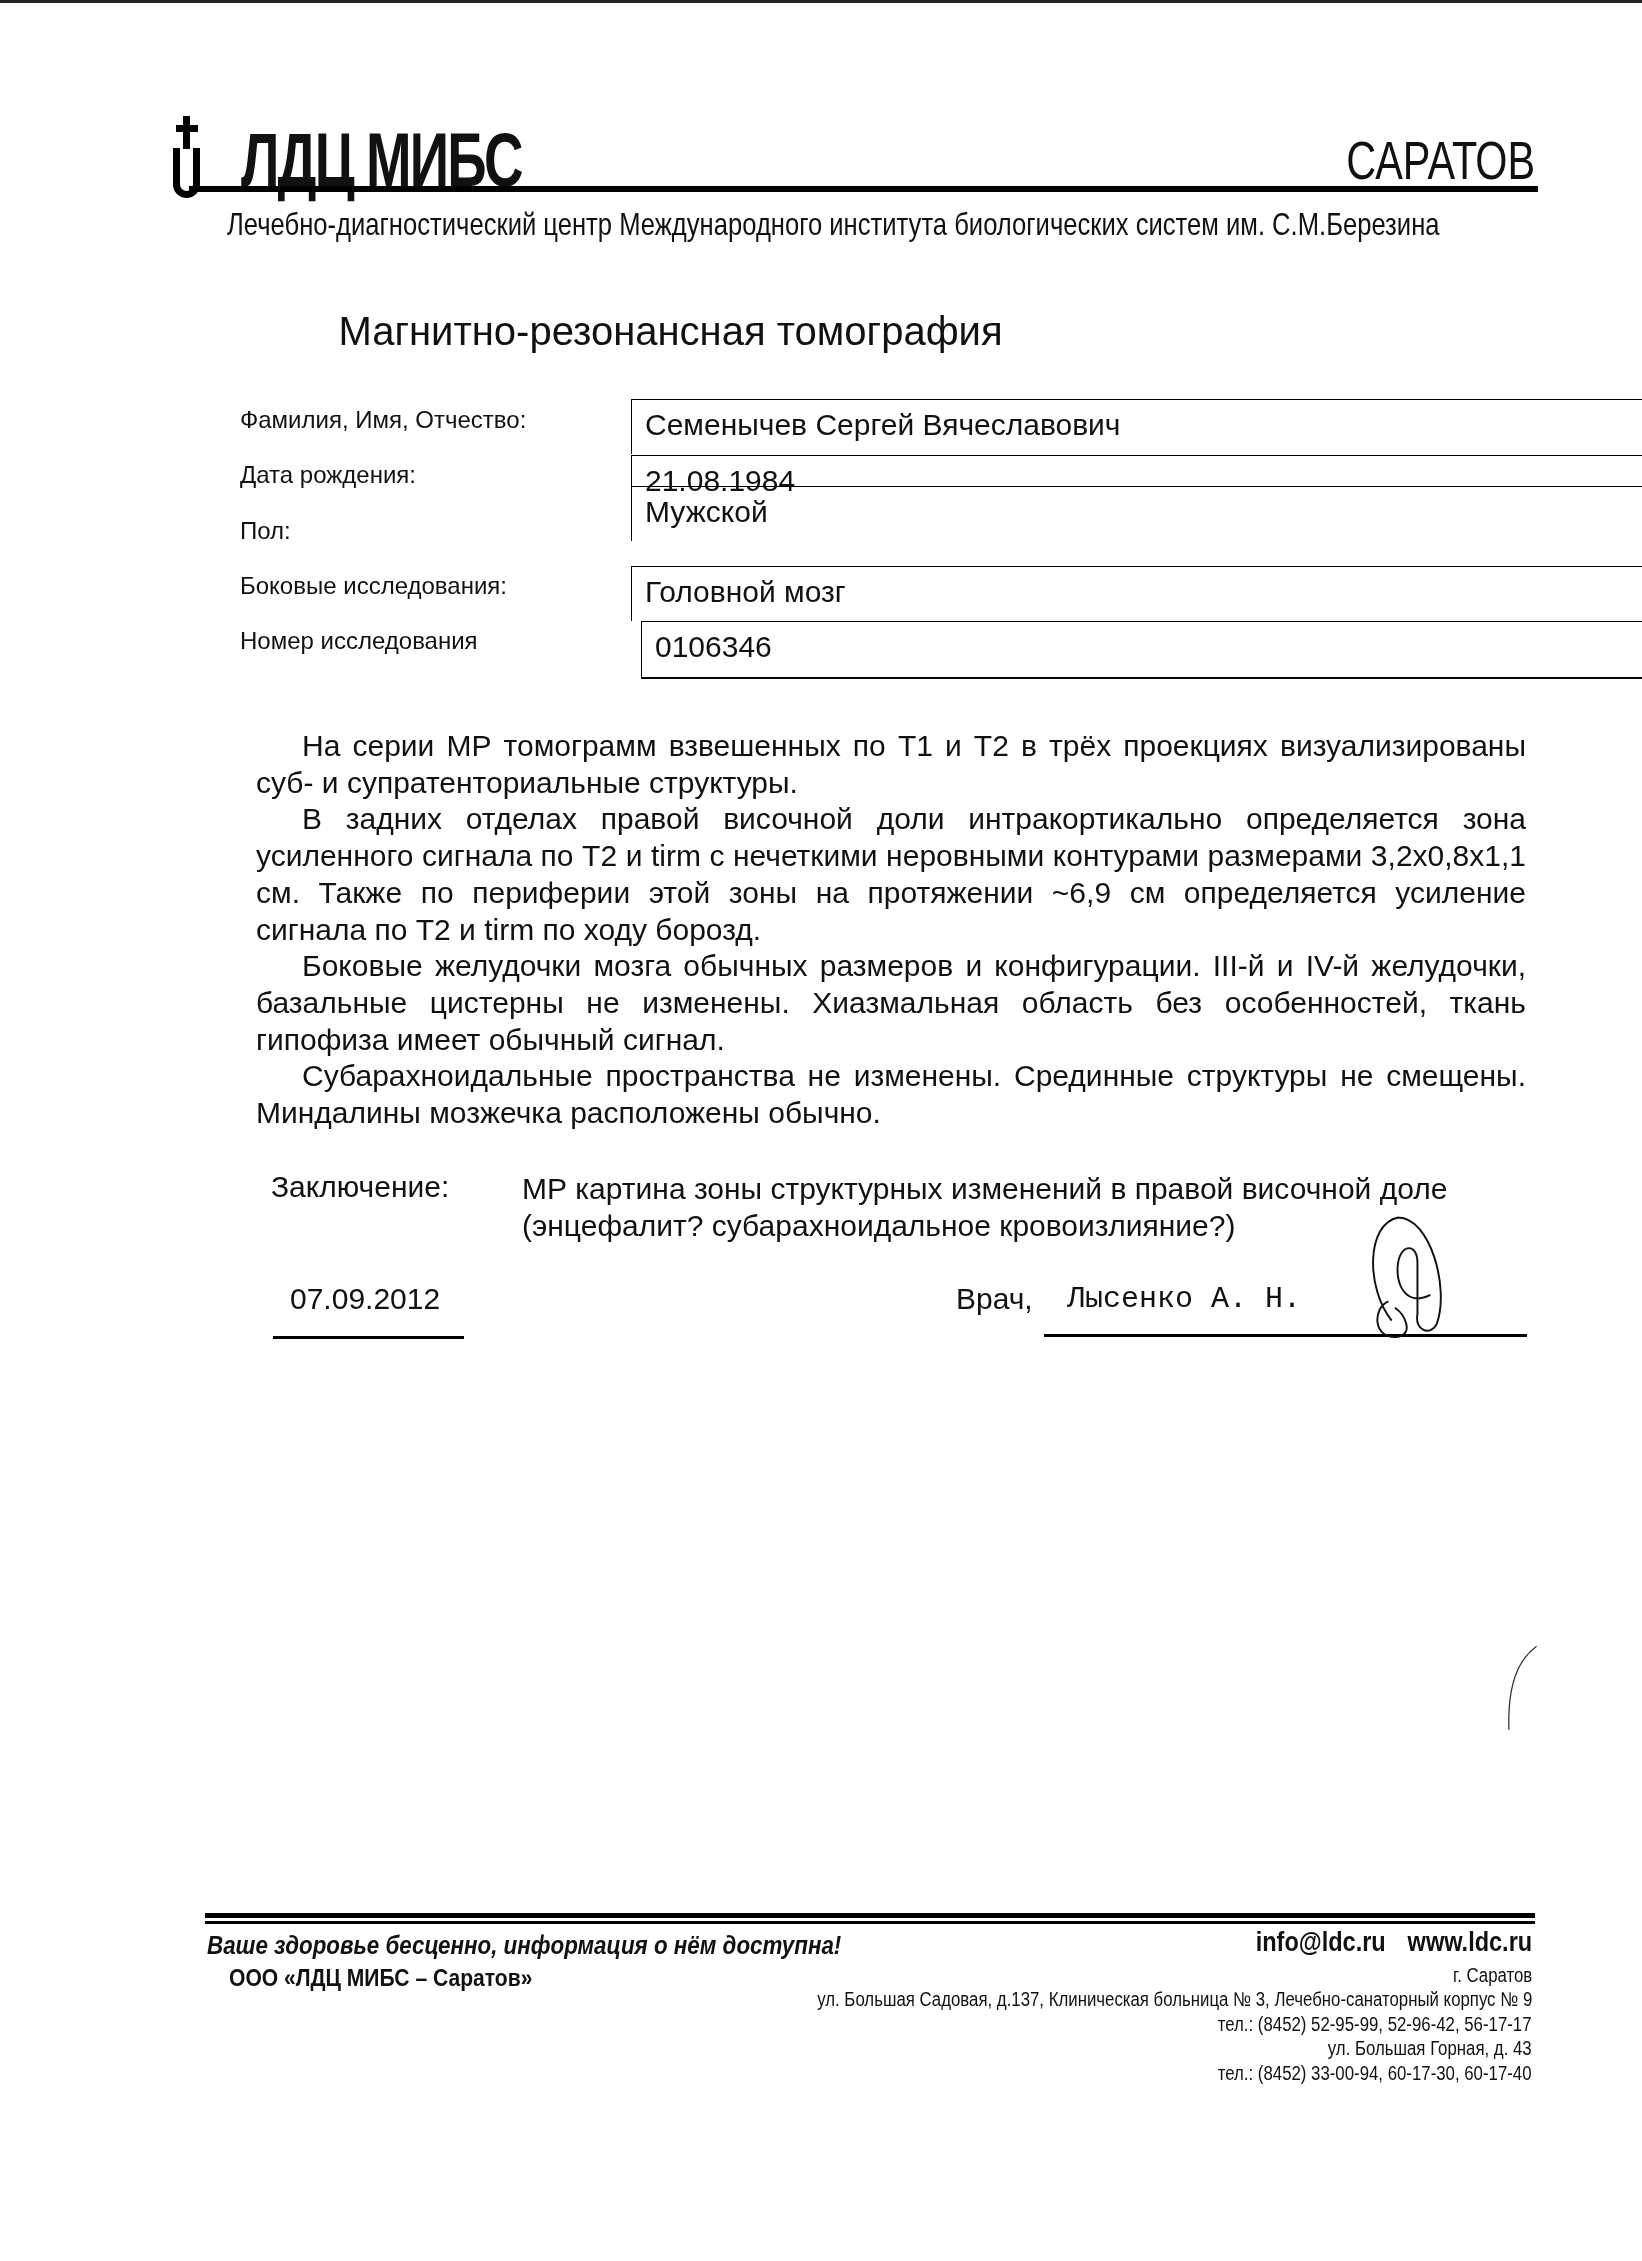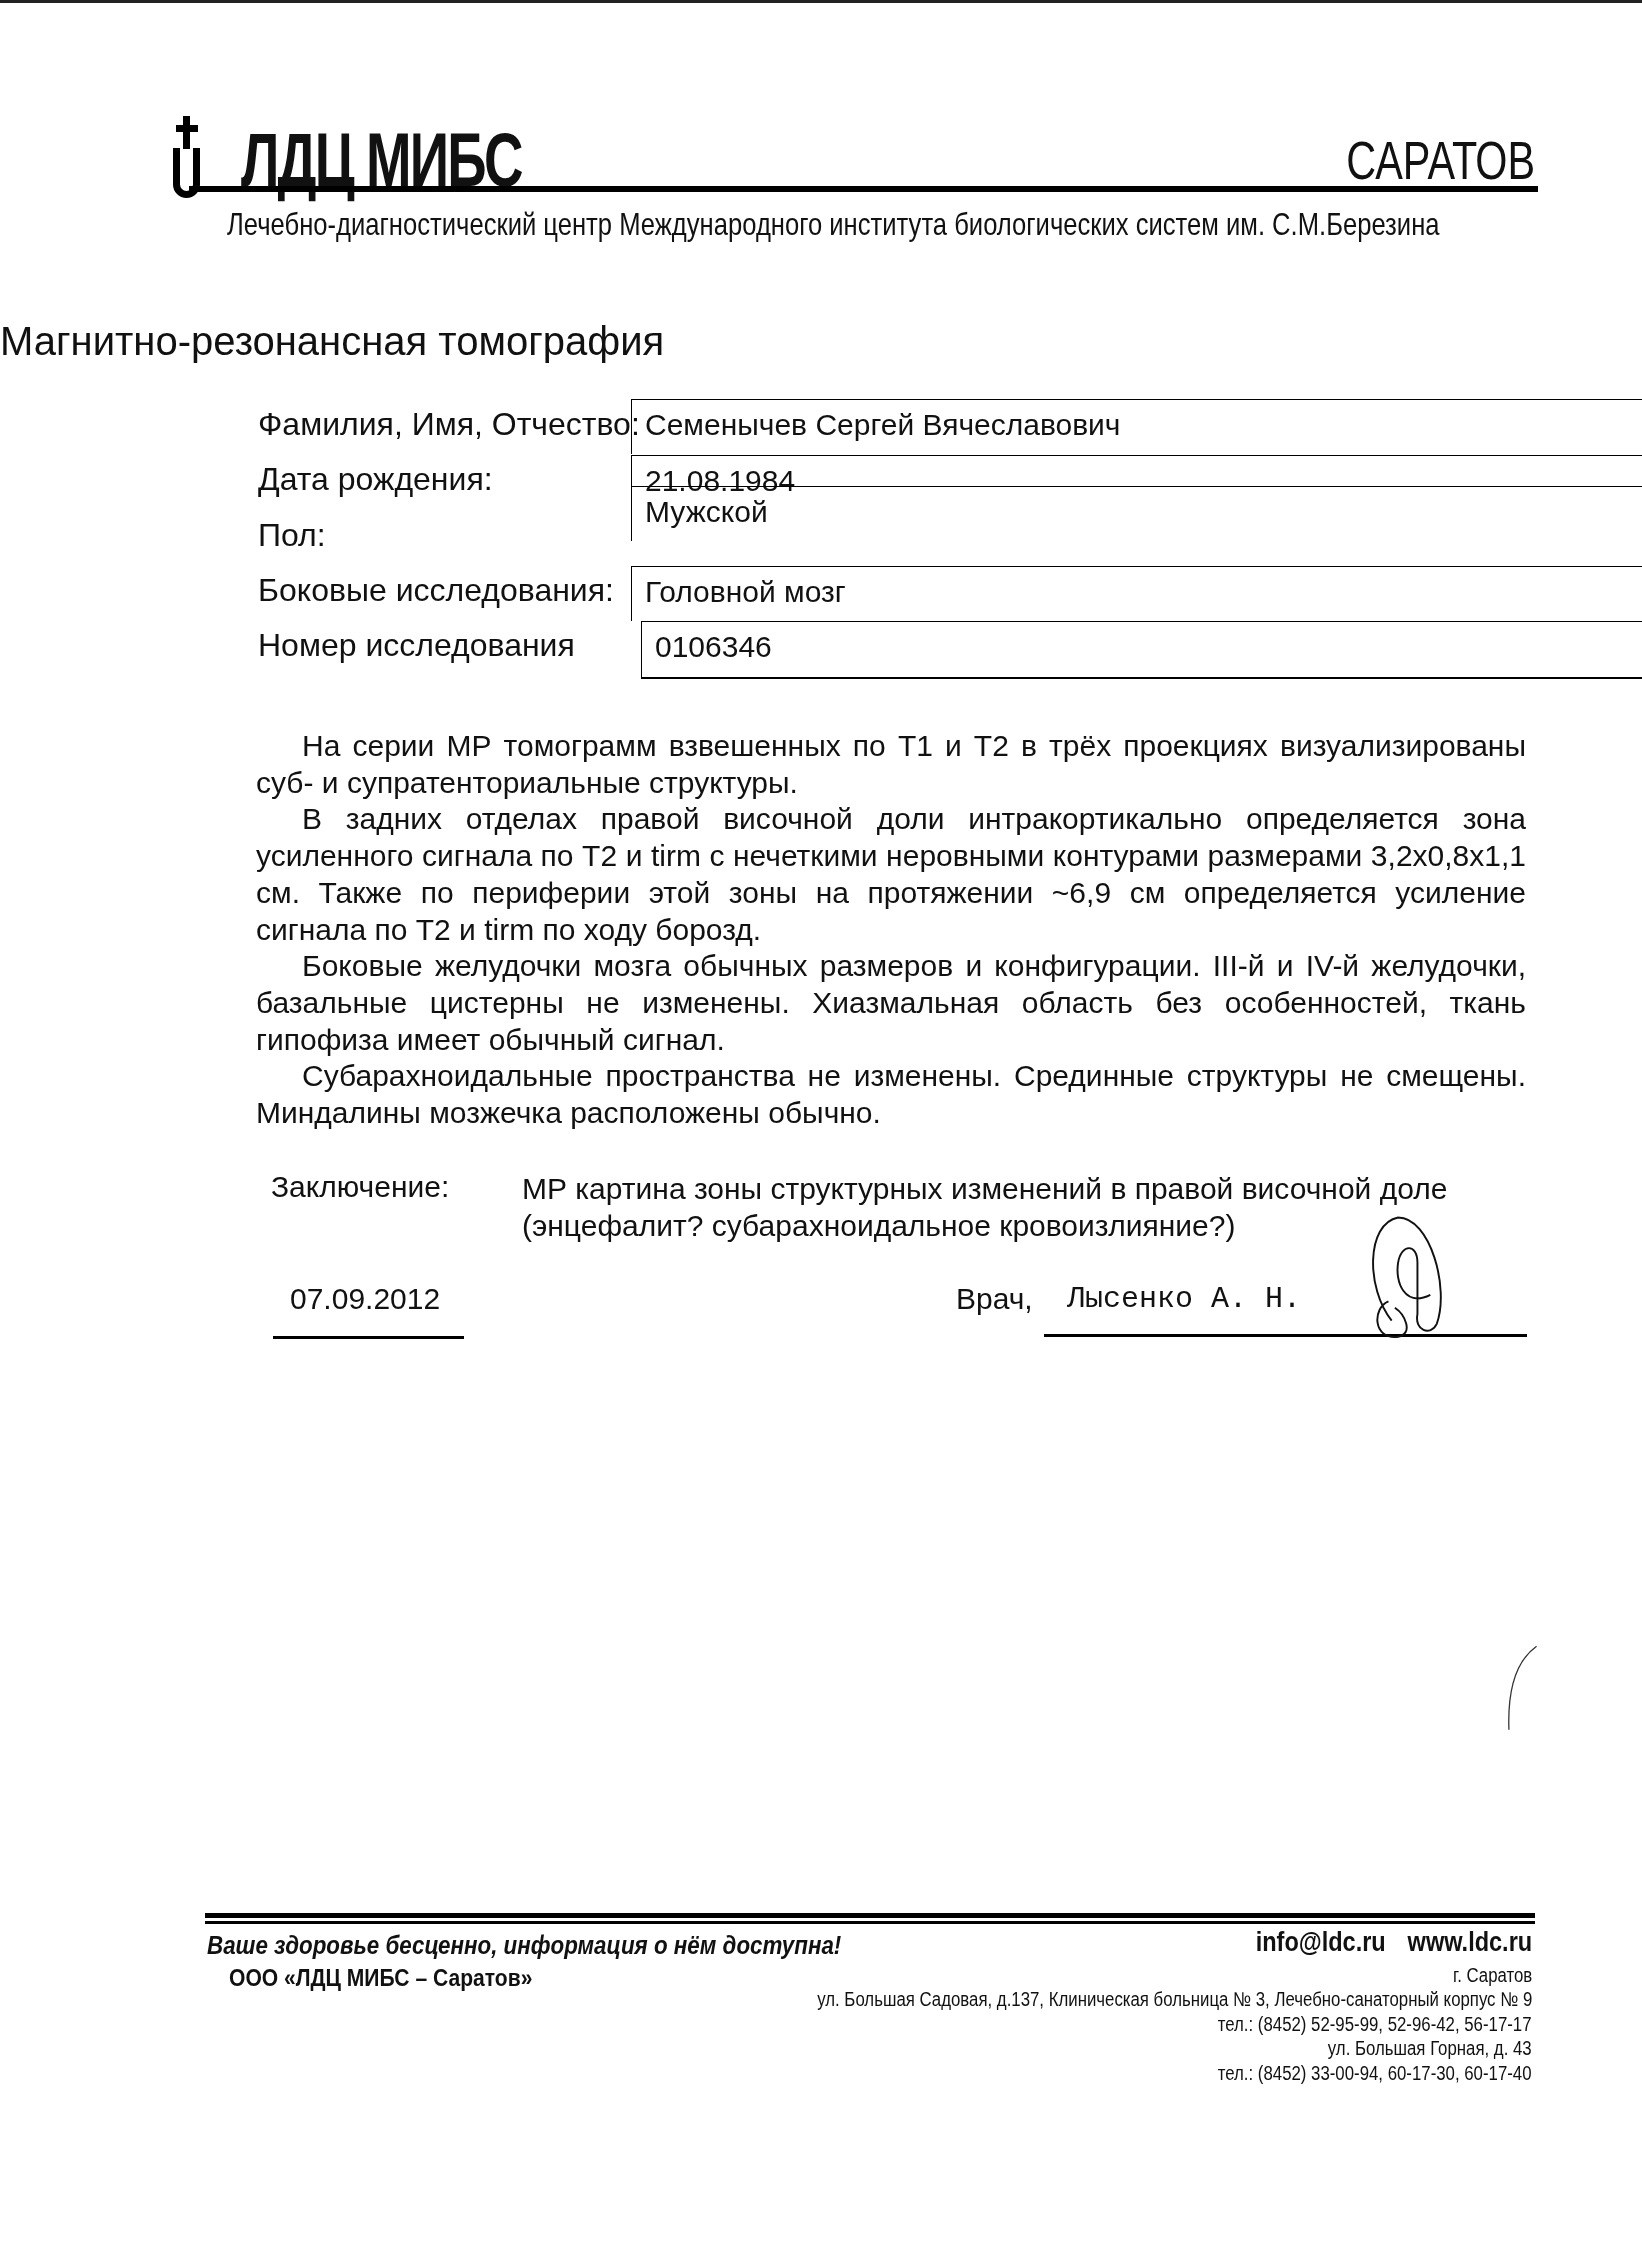--- a/index.html
+++ b/index.html
@@ -11,23 +11,23 @@
   .logo { left:173px; top:108px; height:90px; display:flex; align-items:flex-end;gap:31px; }
   .logo-mark { width:27px; height:82px; position:relative; margin-right:10.3px; }
   .logo-mark .cross-v { position:absolute; left:9.7px; top:0; width:7.7px; height:33px; background:#000; }
   .logo-mark .cross-h { position:absolute; left:2.6px; top:9px; width:22px; height:7px; background:#000; }
   .logo-mark .bowl { position:absolute; left:0; top:32px; width:27px; height:50px; border:7px solid #000; border-top:none; border-radius:0 0 14px 14px; box-sizing:border-box; }
   .logo-text { font-size:76px; font-weight:bold; letter-spacing:-2.6px; line-height:1; transform:scaleX(0.72); transform-origin:left bottom; white-space:nowrap; }
   .city { right:108px; top:134px; font-size:53px; line-height:1; transform:scaleX(0.78); transform-origin:right bottom; white-space:nowrap; }
   .header-rule { left:189px; top:186px; width:1349px; height:6.4px; background:#000; }
   .subtitle { left:227px; top:206px; font-size:32px; white-space:nowrap; transform:scaleX(0.80); transform-origin:left top; }
   
-  .doc-title { left:0; width:1341px; top:319px; text-align:left; font-size:40px; }
+  .doc-title { left:0; width:1341px; top:309px; text-align:center; font-size:40px; }
   
-  .label { left:258px; font-size:32px; white-space:nowrap; }
+  .label { left:240px; font-size:24px; white-space:nowrap; }
   .cell { left:631px; width:1060px; height:55px; border:1.9px solid #000; border-bottom:none; box-sizing:border-box; padding:0 0 0 13px; font-size:30px; line-height:50px; }
   .cell.last { border-bottom:2.6px solid #000; height:58px;margin-left:10px; }
   
   .para { left:256px; width:1270px; font-size:30px; line-height:37px; text-align:justify; text-indent:46px; }
   .conc-label { left:271px; top:1170px; font-size:30px; }
   .conc-text { left:522px; top:1170px; width:1018px; font-size:30px; line-height:37px; }
   .date { left:290px; top:1282px; font-size:30px; }
   .date-rule { left:273px; top:1336px; width:191px; height:2.6px; background:#000; }
   .doctor-label { left:935px; top:1282px; font-size:30px;margin-left:21px; }
   .doctor-name { left:1067px; top:1282px; font-size:30px;font-family:Liberation Mono, monospace; }

